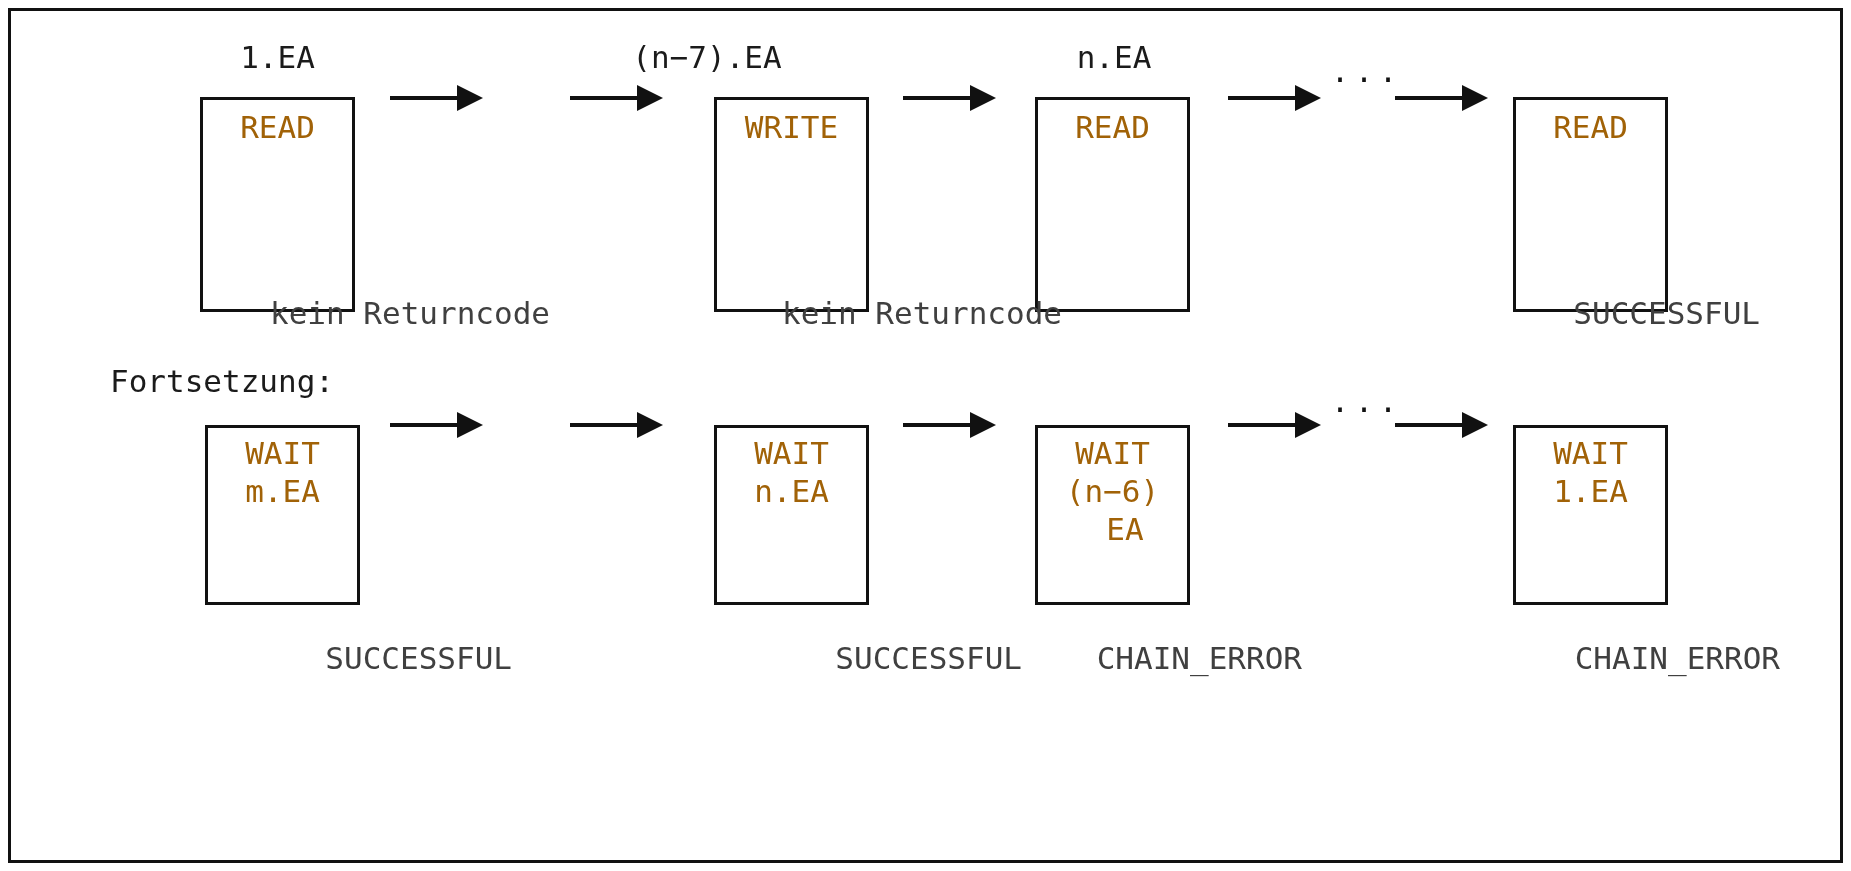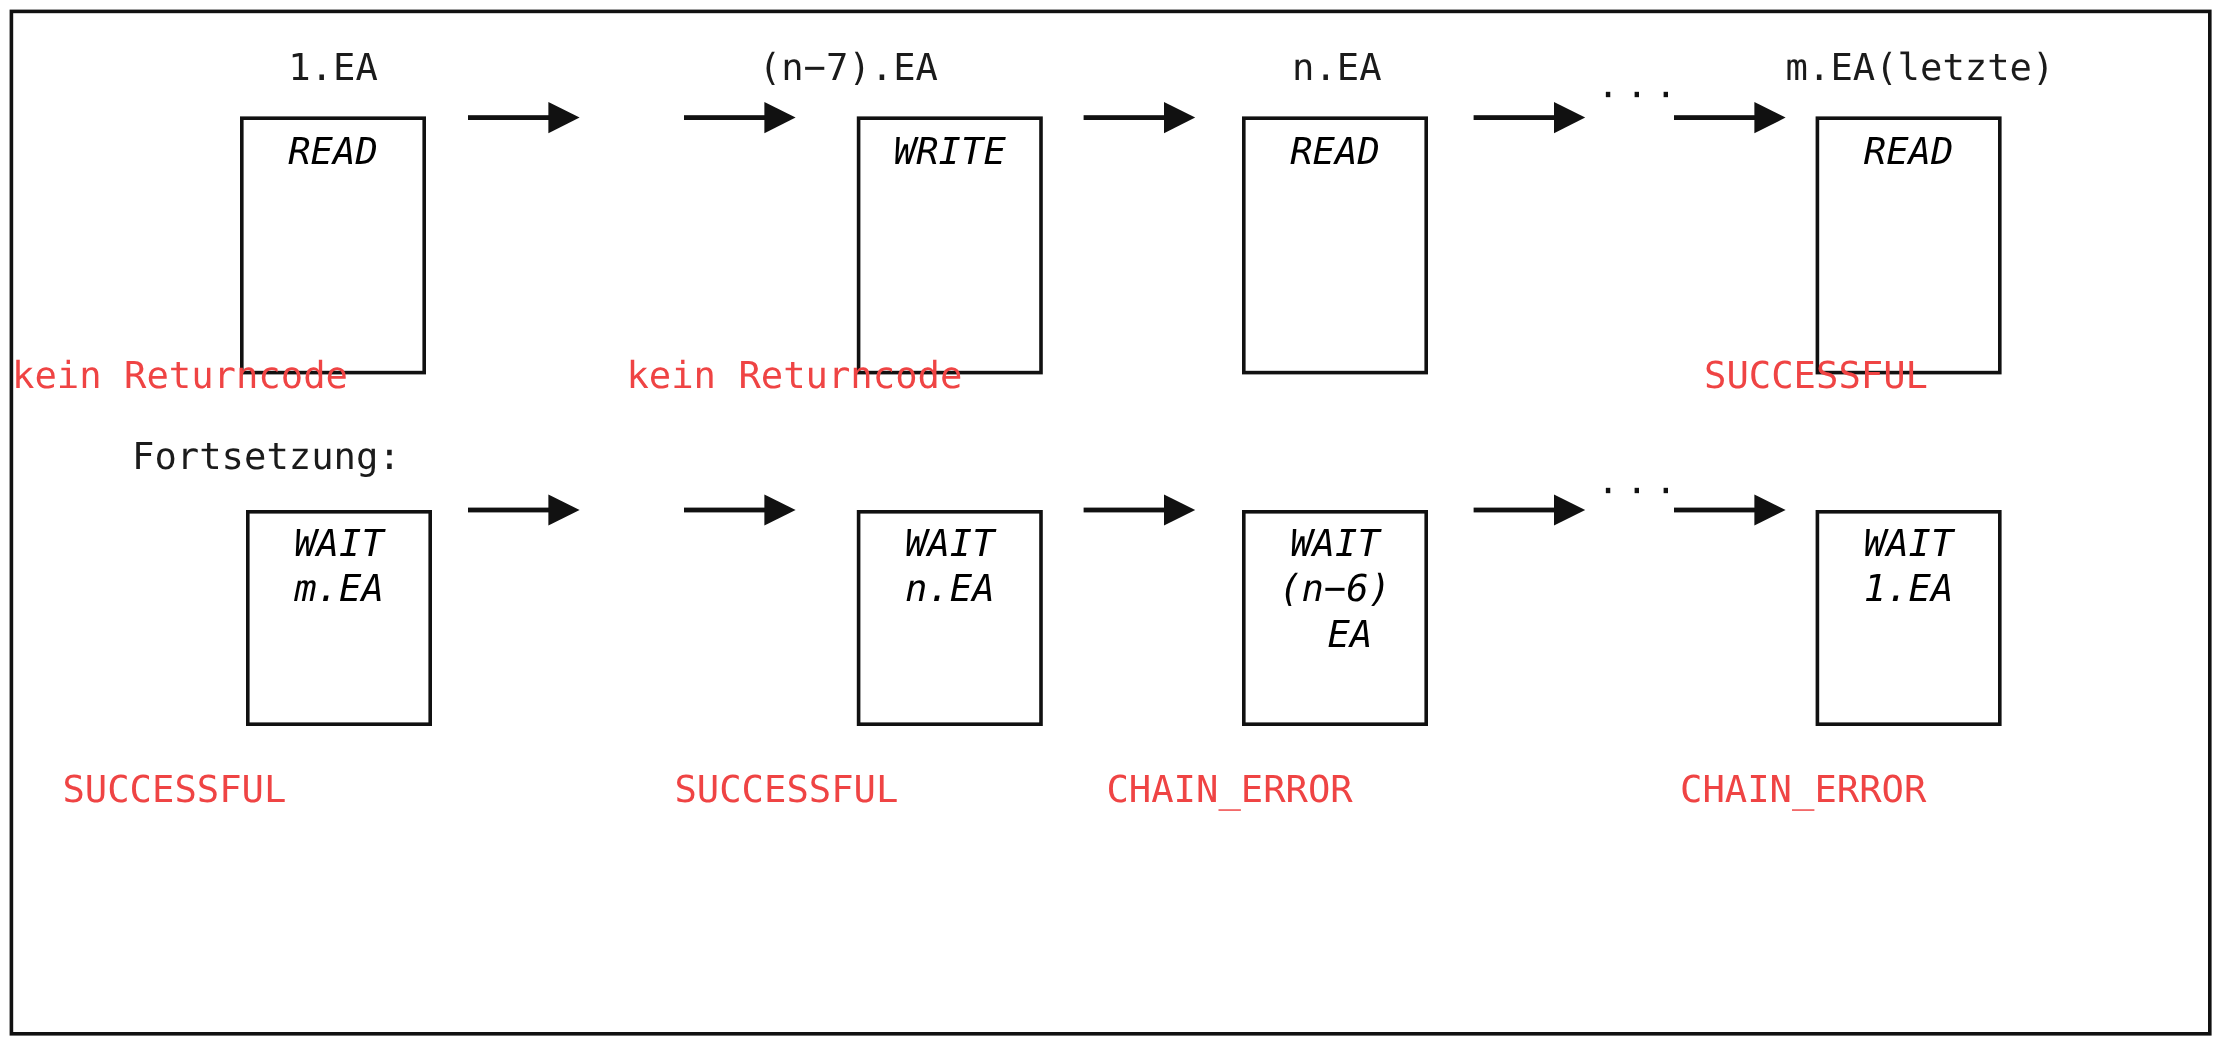--- a/index.html
+++ b/index.html
@@ -43,46 +43,45 @@
     position: absolute;
     border: 3px solid #111111;
     background: #ffffff;
     box-sizing: border-box;
   }
   .box-text {
     position: absolute;
     left: 0;
     right: 0;
     text-align: center;
-    color: #000000;
+    color: #a16207;
     font-size: 31px;
     line-height: 38px;
     font-family: "DejaVu Sans Mono", "Liberation Mono", monospace;
     white-space: pre;
     letter-spacing: 0px;
-    font-style: italic;
   }
   .box-text.row1 { top: 8px; }
   .box-text.row2 { top: 6px; }
 
   
   .top-label {
     position: absolute;
     text-align: center;
     color: #1b1b1b;
     font-size: 31px;
     line-height: 34px;
     white-space: pre;
     font-family: "DejaVu Sans Mono", "Liberation Mono", monospace;
   }
   
   .caption {
     position: absolute;
-    text-align: left;
-    color: #ef4444;
+    text-align: right;
+    color: #404040;
     font-size: 31px;
     line-height: 36px;
     white-space: pre;
     font-family: "DejaVu Sans Mono", "Liberation Mono", monospace;
   }
   .section-label {
     position: absolute;
     color: #1b1b1b;
     font-size: 31px;
     line-height: 36px;
@@ -127,21 +126,20 @@
   <div id="frame"></div>
 
   <div class="canvas">
 
     <div class="top-label" style="left:200px; top:40px; width:155px;">1.EA</div>
 
     <div class="top-label" style="left:628px; top:40px; width:158px;">(n−7).EA</div>
 
     <div class="top-label" style="left:1035px; top:40px; width:158px;">n.EA</div>
 
-    <div class="top-label" style="left:1440px; top:40px; width:320px;">m.EA(letzte)</div>
 
     <div class="ea-box" style="left:200px; top:97px; width:155px; height:215px;">
       <div class="box-text row1">READ</div>
     </div>
 
     <div class="ea-box" style="left:714px; top:97px; width:155px; height:215px;">
       <div class="box-text row1">WRITE</div>
     </div>
 
     <div class="ea-box" style="left:1035px; top:97px; width:155px; height:215px;">

